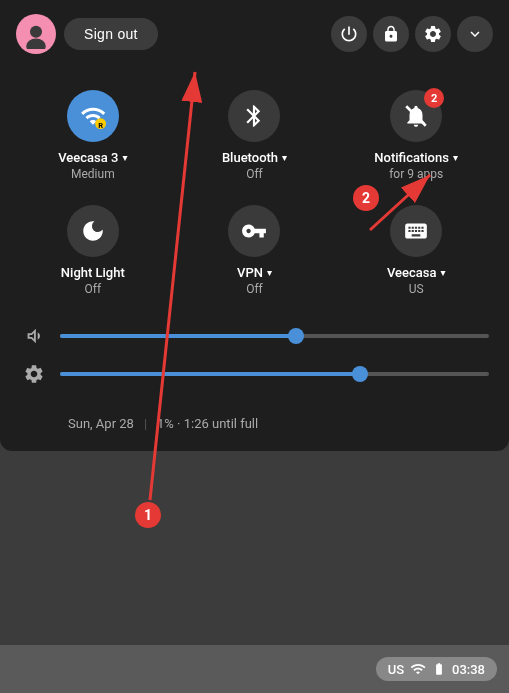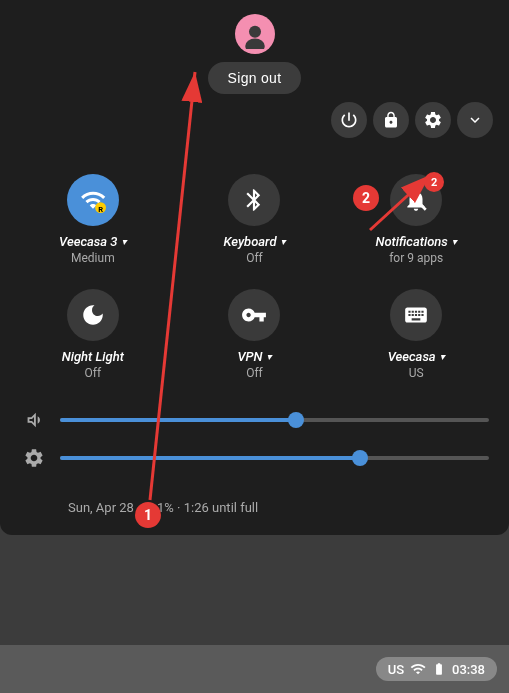--- a/index.html
+++ b/index.html
@@ -21,21 +21,20 @@
       border-radius: 0 0 12px 12px;
       padding-bottom: 16px;
     }
 
     
     .top-bar {
       display: flex;
       align-items: center;
       padding: 14px 16px;
       gap: 8px;
-      flex-direction: column;
     }
 
     .avatar {
       width: 40px;
       height: 40px;
       border-radius: 50%;
       background: #f48fb1;
       display: flex;
       align-items: center;
       justify-content: center;
@@ -133,21 +132,20 @@
     }
 
     .tile-label {
       color: #fff;
       font-size: 13px;
       font-weight: 500;
       text-align: center;
       display: flex;
       align-items: center;
       gap: 2px;
-      font-style: italic;
     }
 
     .tile-label .dropdown-arrow {
       font-size: 10px;
       margin-left: 2px;
     }
 
     .tile-sub {
       color: #aaa;
       font-size: 12px;
@@ -308,21 +306,21 @@
       <div class="tile-sub">Medium</div>
     </div>
 
     <div class="quick-tile">
       <div class="tile-icon-wrap">
         <svg viewBox="0 0 24 24" xmlns="http://www.w3.org/2000/svg">
           <path d="M17.71 7.71L12 2h-1v7.59L6.41 5 5 6.41 10.59 12 5 17.59 6.41 19 11 14.41V22h1l5.71-5.71-4.3-4.29 4.3-4.29zM13 5.83l1.88 1.88L13 9.59V5.83zm1.88 10.46L13 18.17v-3.76l1.88 1.88z"></path>
         </svg>
       </div>
       <div class="tile-label">
-        <span>Keyboard</span>
+        <span>Bluetooth</span>
         <span class="dropdown-arrow">▾</span>
       </div>
       <div class="tile-sub">Off</div>
     </div>
 
     <div class="quick-tile">
       <div class="tile-icon-wrap">
         <svg viewBox="0 0 24 24" xmlns="http://www.w3.org/2000/svg">
           <path d="M12 22c1.1 0 2-.9 2-2h-4c0 1.1.9 2 2 2zm6-6v-5c0-3.07-1.64-5.64-4.5-6.32V4c0-.83-.67-1.5-1.5-1.5s-1.5.67-1.5 1.5v.68C7.63 5.36 6 7.92 6 11v5l-2 2v1h16v-1l-2-2z"></path>
           <line x1="3" y1="3" x2="21" y2="21" stroke="white" stroke-width="2.5"></line>

